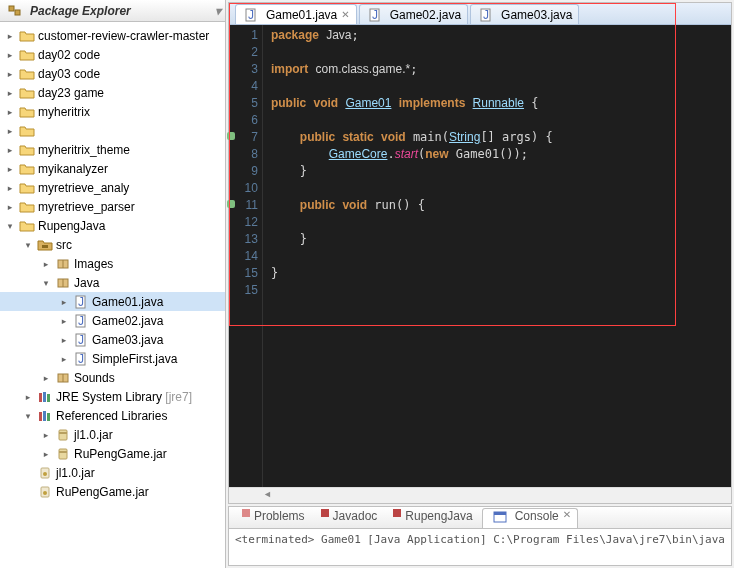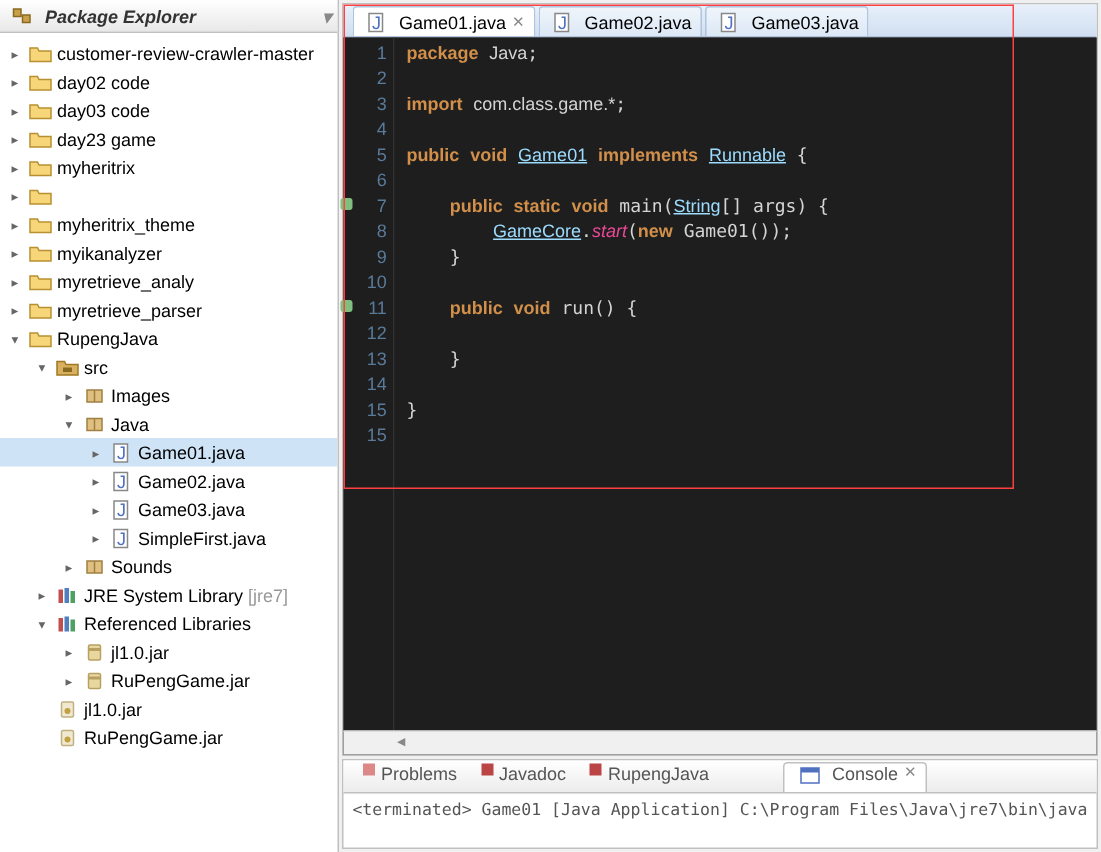--- a/index.html
+++ b/index.html
@@ -27,21 +27,21 @@
 .gutter .ln { position: relative; }
 .gutter .mark { position: absolute; left: -2px; top: 3px; width: 8px; height: 8px; background: #7fbf7f; border-radius: 2px; }
 .code { flex: 1; background: #1e1e1e; color: #d4d4d4; font-family: Consolas, monospace; font-size: 12px; line-height: 17px; padding: 2px 0 0 8px; white-space: pre; overflow: auto; }
 .kw { color: #d18f4a; font-weight: bold; }
 .cls { color: #9cdcfe; text-decoration: underline; }
 .fn { font-style: italic; color: #ec4899; }
 .pkg { color: #d4d4d4; }
 .bottom { height: 60px; border: 1px solid #c0c0c0; margin: 0 2px 2px 2px; background: #fff; display: flex; flex-direction: column; }
 .bottom-tabs { height: 22px; display: flex; align-items: flex-end; padding-left: 6px; gap: 2px; background: linear-gradient(#fff,#ececec); border-bottom: 1px solid #c0c0c0; }
 .btab { height: 20px; display: flex; align-items: flex-start; padding: 0 6px; gap: 4px; border: 1px solid transparent; border-bottom: none; color: #555; }
-.btab.active { border-color: #c0c0c0; background: #fff; border-radius: 3px 3px 0 0; margin-left: 40px; }
+.btab.active { border-color: #c0c0c0; background: #fff; border-radius: 3px 3px 0 0; }
 .sq { width: 8px; height: 8px; display: inline-block; }
 .console-body { flex: 1; padding: 4px 6px; font-family: Consolas, monospace; font-size: 11px; color: #555; white-space: nowrap; overflow: hidden; }
 .hscroll { position: absolute; bottom: 0; left: 0; right: 0; height: 16px; background: #f0f0f0; border-top: 1px solid #ddd; }
 .hscroll::before { content: "◄"; position: absolute; left: 34px; top: 1px; font-size: 9px; color: #888; }
 </style>
 </head>
 <body>
 
 <div class="explorer">
   <div class="explorer-header">

